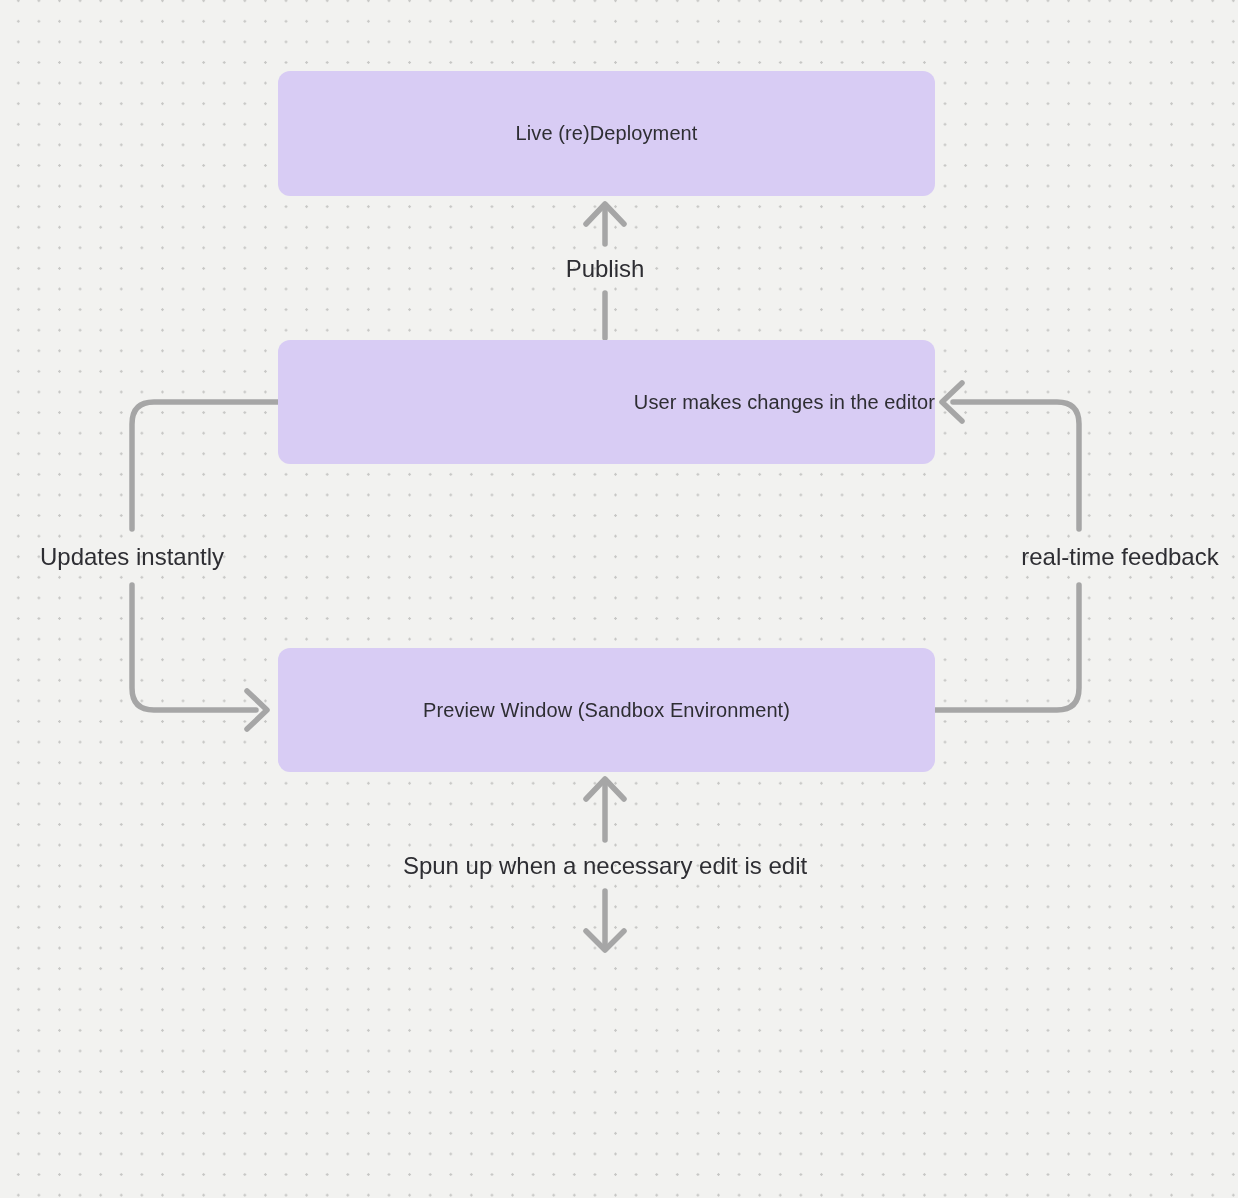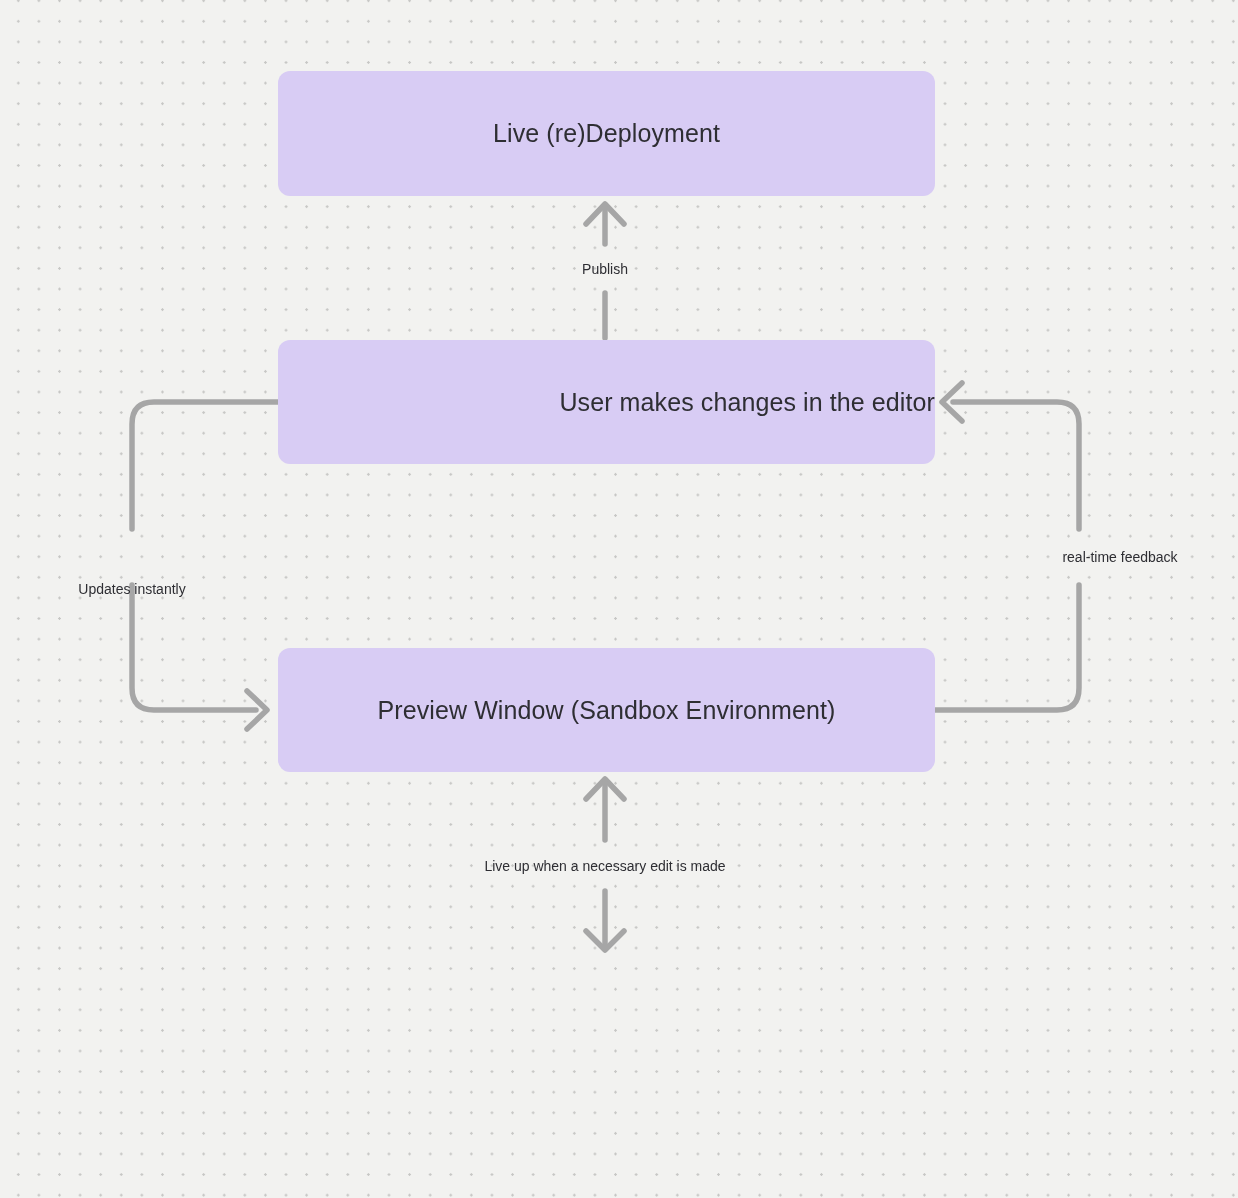--- a/index.html
+++ b/index.html
@@ -26,29 +26,29 @@
     left: 278px;
     width: 657px;
     height: 125px;
     background: #d8ccf4;
     border-radius: 12px;
     display: flex;
     align-items: center;
     justify-content: center;
   }
   .node-label {
-    font-size: 25px;
+    font-size: 20px;
     color: #2e2e33;
     letter-spacing: 0.1px;
     text-align: center;
   }
   .edge-label {
     position: absolute;
     transform: translate(-50%, -50%);
-    font-size: 14px;
+    font-size: 24px;
     color: #2e2e33;
     white-space: nowrap;
     text-align: right;
   }
   svg.arrows {
     position: absolute;
     left: 0;
     top: 0;
     pointer-events: none;
   }
@@ -101,19 +101,19 @@
     <span class="node-label">User makes changes in the editor</span>
   </div>
 
   <div class="node" style="top:648px; height:124px;">
     <span class="node-label">Preview Window (Sandbox Environment)</span>
   </div>
 
 
   <div class="edge-label" style="left:605px; top:269px;">Publish</div>
 
-  <div class="edge-label" style="left:132px; top:557px;margin-top:32px;">Updates instantly</div>
+  <div class="edge-label" style="left:132px; top:557px;">Updates instantly</div>
 
   <div class="edge-label" style="left:1120px; top:557px;">real-time feedback</div>
 
-  <div class="edge-label" style="left:605px; top:866px;">Live up when a necessary edit is made</div>
+  <div class="edge-label" style="left:605px; top:866px;">Spun up when a necessary edit is edit</div>
 
 </div>
 
 </body></html>

